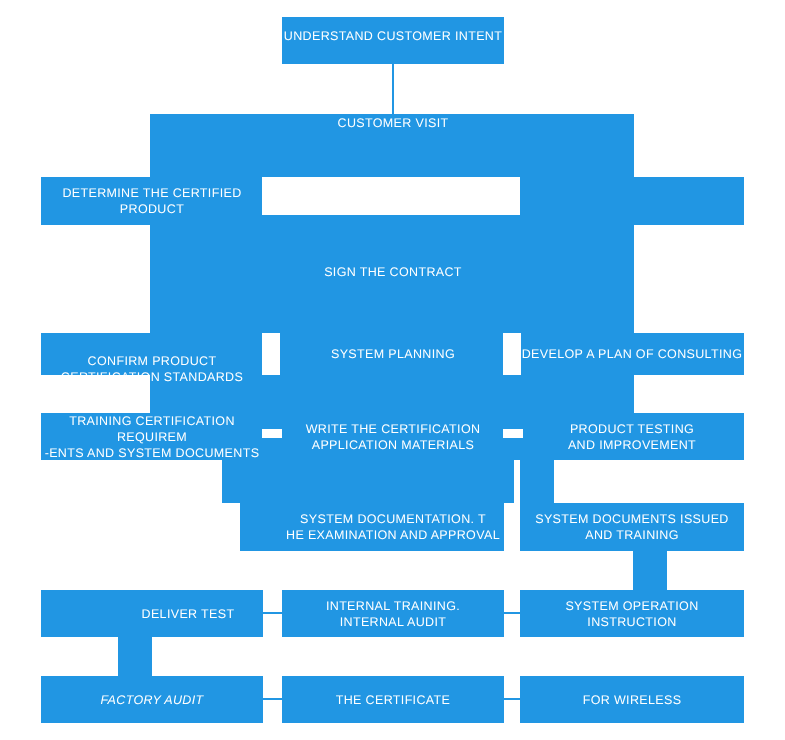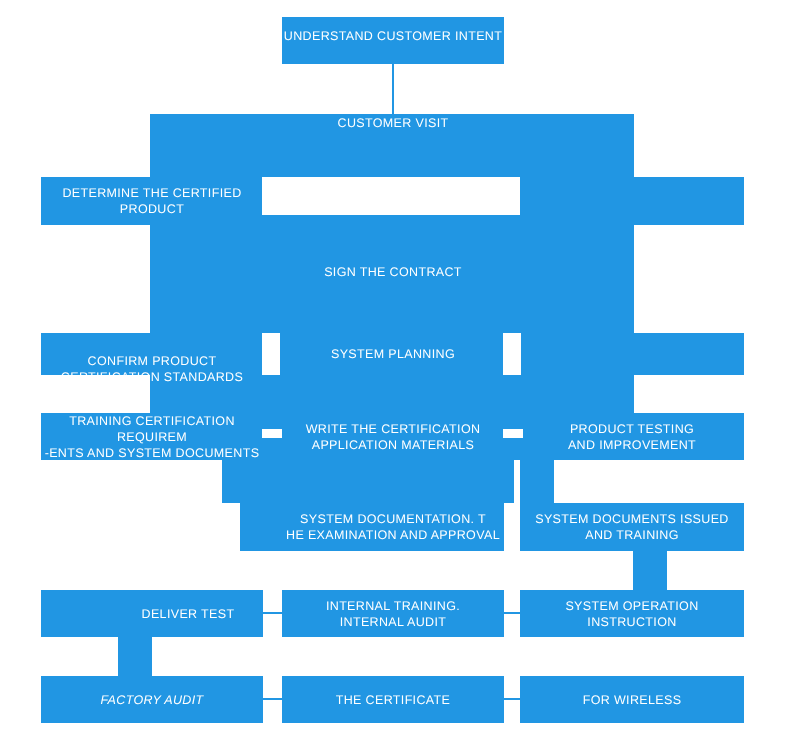--- a/index.html
+++ b/index.html
@@ -111,20 +111,21 @@
 PRODUCT</div>
 
 
   <div class="lbl" style="left:282px; top:255px; width:222px; height:34px;">SIGN THE CONTRACT</div>
 
   <div class="lbl" style="left:41px; top:348px; width:222px; height:42px;">CONFIRM PRODUCT
 CERTIFICATION STANDARDS</div>
 
   <div class="lbl" style="left:282px; top:333px; width:222px; height:42px;">SYSTEM PLANNING</div>
 
+  <div class="lbl" style="left:520px; top:333px; width:224px; height:42px;">DEVELOP A PLAN OF CONSULTING</div>
 
   <div class="lbl" style="left:34px; top:413px; width:236px; height:47px;">TRAINING CERTIFICATION REQUIREM
 -ENTS AND SYSTEM DOCUMENTS</div>
 
   <div class="lbl" style="left:282px; top:413px; width:222px; height:47px;">WRITE THE CERTIFICATION
 APPLICATION MATERIALS</div>
 
   <div class="lbl" style="left:278px; top:503px; width:230px; height:48px;">SYSTEM DOCUMENTATION. T
 HE EXAMINATION AND APPROVAL</div>
 

